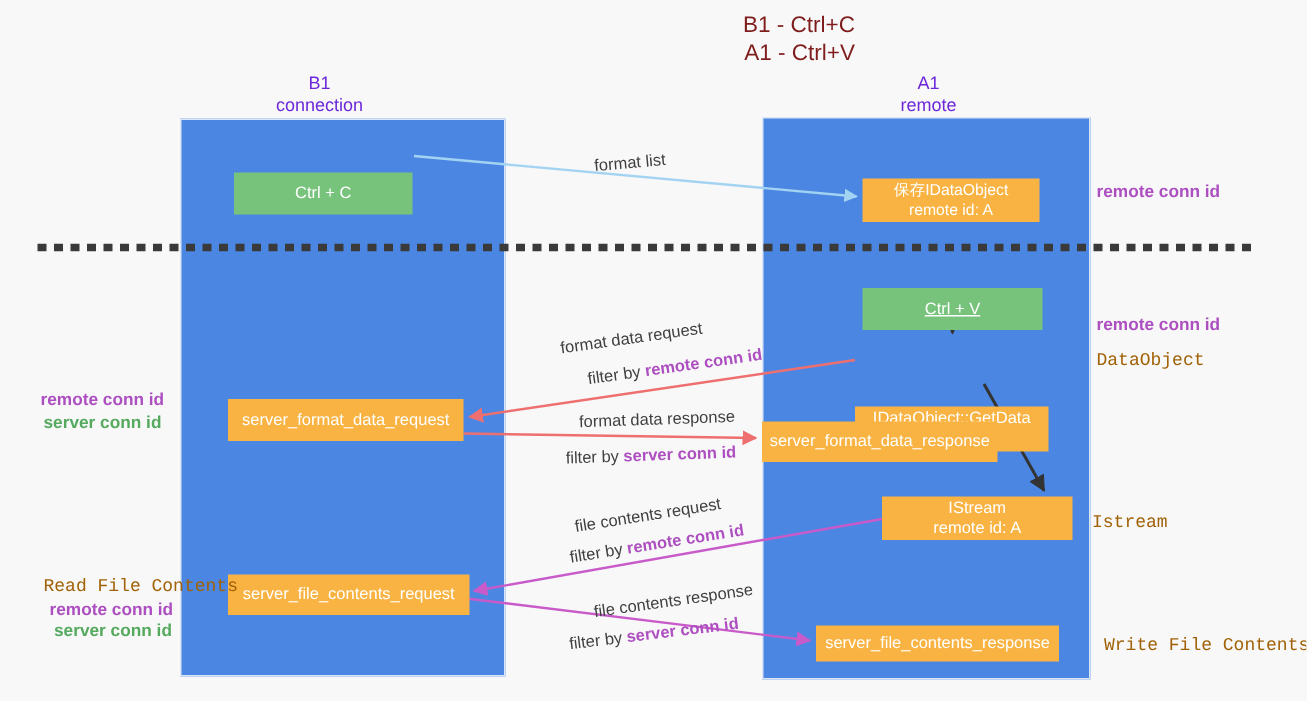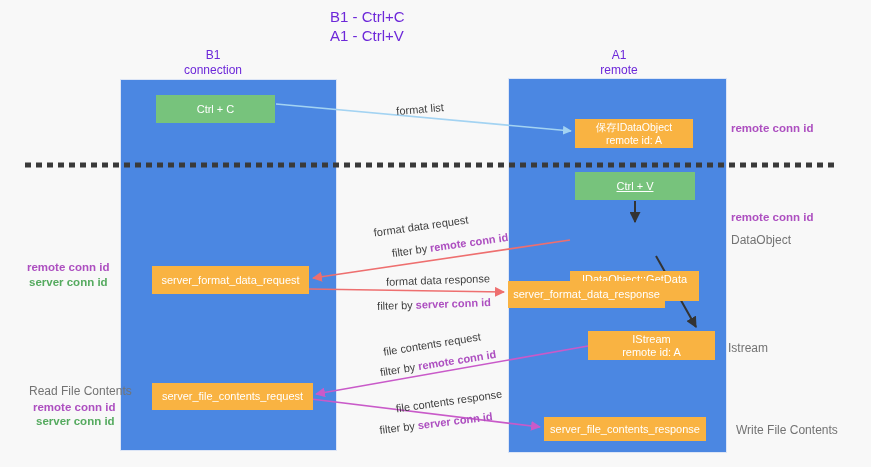--- a/index.html
+++ b/index.html
@@ -1,45 +1,45 @@
 <!DOCTYPE html>
 <html><head>
 <meta charset="utf-8">
 <style>
   html,body { margin:0; padding:0; background:#f8f8f8; }
   #canvas {
     position:relative; width:871px; height:467px; background:#f8f8f8;
     font-family:"Liberation Sans", sans-serif; overflow:hidden;
   }
-  .title { position:absolute; left:330px; top:7px; width:240px; text-align:left;
-    font-size:15px; line-height:19px; color:#6d28d9; }
+  .title { position:absolute; left:330px; top:7px; width:240px; text-align:right;
+    font-size:15px; line-height:19px; color:#7f1d1d; }
   .col-header { position:absolute; width:120px; text-align:center;
     font-size:12px; line-height:15px; color:#6d28d9; }
   #header-left { left:153px; top:48px; }
   #header-right { left:559px; top:48px; }
   .col { position:absolute; background:#4b87e2; border:1px solid #dce5f6; box-sizing:border-box; z-index:1; }
   #col-left  { left:120px; top:79px;  width:217px; height:372px; }
   #col-right { left:508px; top:78px;  width:219px; height:375px; }
 
   .node { position:absolute; z-index:10; color:#ffffff; font-size:11px; line-height:13px;
     display:flex; flex-direction:column; align-items:center; justify-content:center;
     text-align:center; box-sizing:border-box; white-space:nowrap; }
   .orange { background:#f9b342;justify-content:center; }
-  .green  { background:#77c37c; }
+  .green  { background:#77c37c;margin-top:20px; }
   #node-ctrl-c        { left:156px; top:95px;  width:119px; height:28px; }
   #node-save-obj      { left:575px; top:119px; width:118px; height:29px; font-size:10.5px; }
   #node-ctrl-v        { left:575px; top:172px; width:120px; height:28px;text-decoration:underline; }
   #node-getdata       { left:570px; top:224px; width:129px; height:30px;margin-top:47px; }
   #node-format-req    { left:152px; top:266px; width:157px; height:28px; }
   #node-format-resp   { left:508px; top:281px; width:157px; height:27px; }
   #node-istream       { left:588px; top:331px; width:127px; height:29px; }
   #node-file-req      { left:152px; top:383px; width:161px; height:27px; }
   #node-file-resp     { left:544px; top:417px; width:162px; height:24px; }
 
-  .side-label { position:absolute; font-size:12px; color:#737373; white-space:nowrap; z-index:10; }
+  .side-label { position:absolute; font-size:12px; color:#a16207; white-space:nowrap; z-index:10;font-family:Liberation Mono, monospace; }
   .conn-label { position:absolute; font-size:11.5px; font-weight:bold; white-space:nowrap; z-index:10; }
   .purple-t { color:#ad4fc0; }
   .green-t  { color:#55aa5f; }
   #lbl-remote-top   { left:731px; top:122px; }
   #lbl-remote-mid   { left:731px; top:211px; }
   #lbl-dataobject   { left:731px; top:233px; }
   #lbl-istream      { left:728px; top:341px; }
   #lbl-write-file   { left:736px; top:423px; }
   #lbl-read-file    { left:29px;  top:384px; }
   #lbl-l-remote-fmt { left:27px;  top:261px; }

